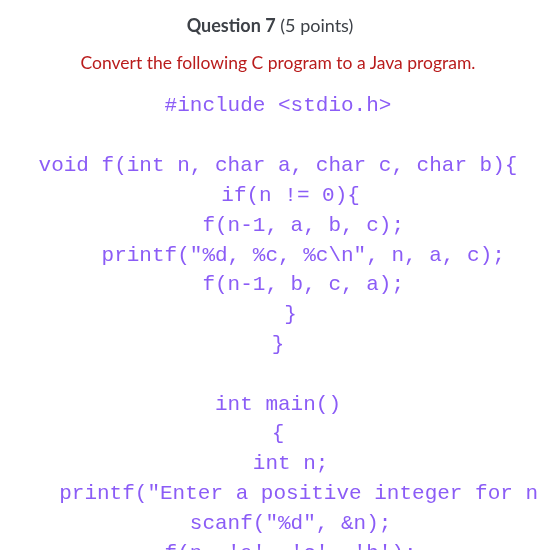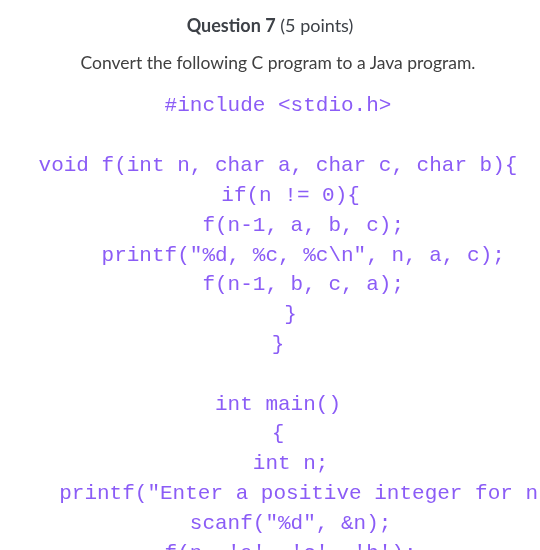--- a/index.html
+++ b/index.html
@@ -27,21 +27,21 @@
       font-weight: 700;
     }
     .question-header .points {
       font-weight: 400;
     }
     .content {
       padding-left: 16px;
     }
     .prompt {
       font-size: 17.5px;
-      color: #404040;
+      color: #b91c1c;
       margin-bottom: 16px;
     }
     .code-block {
       font-family: Liberation Mono, monospace;
       font-size: 21px;
       color: #8b5cf6;
       white-space: pre;
       line-height: 1.42;
     }
   </style>

